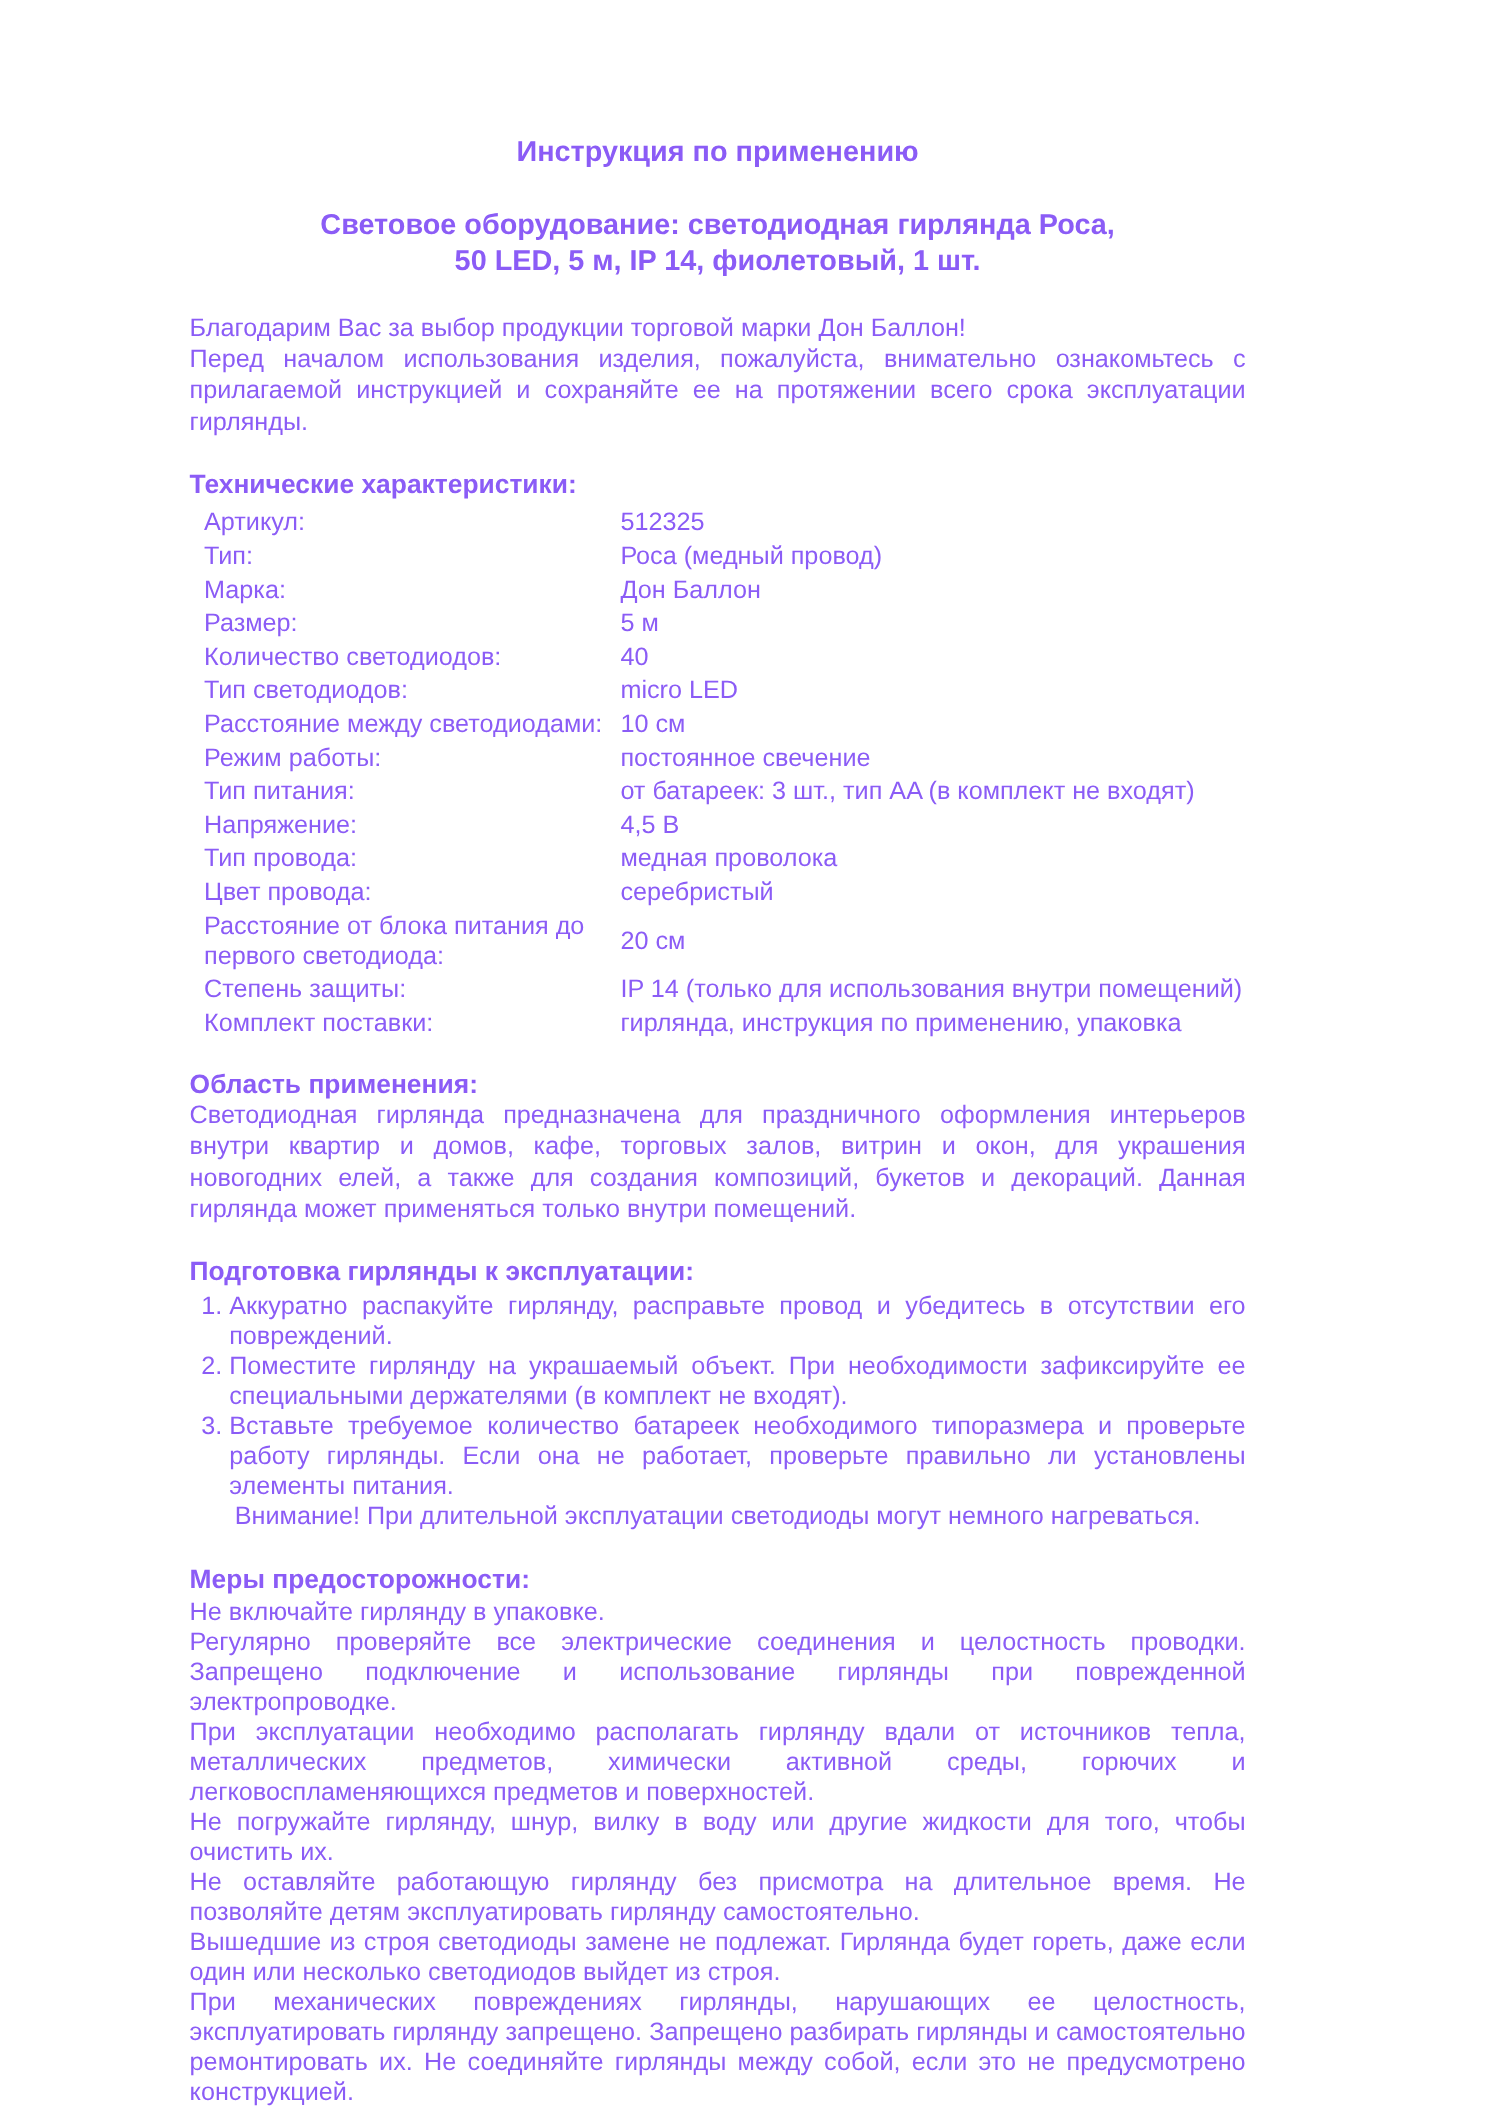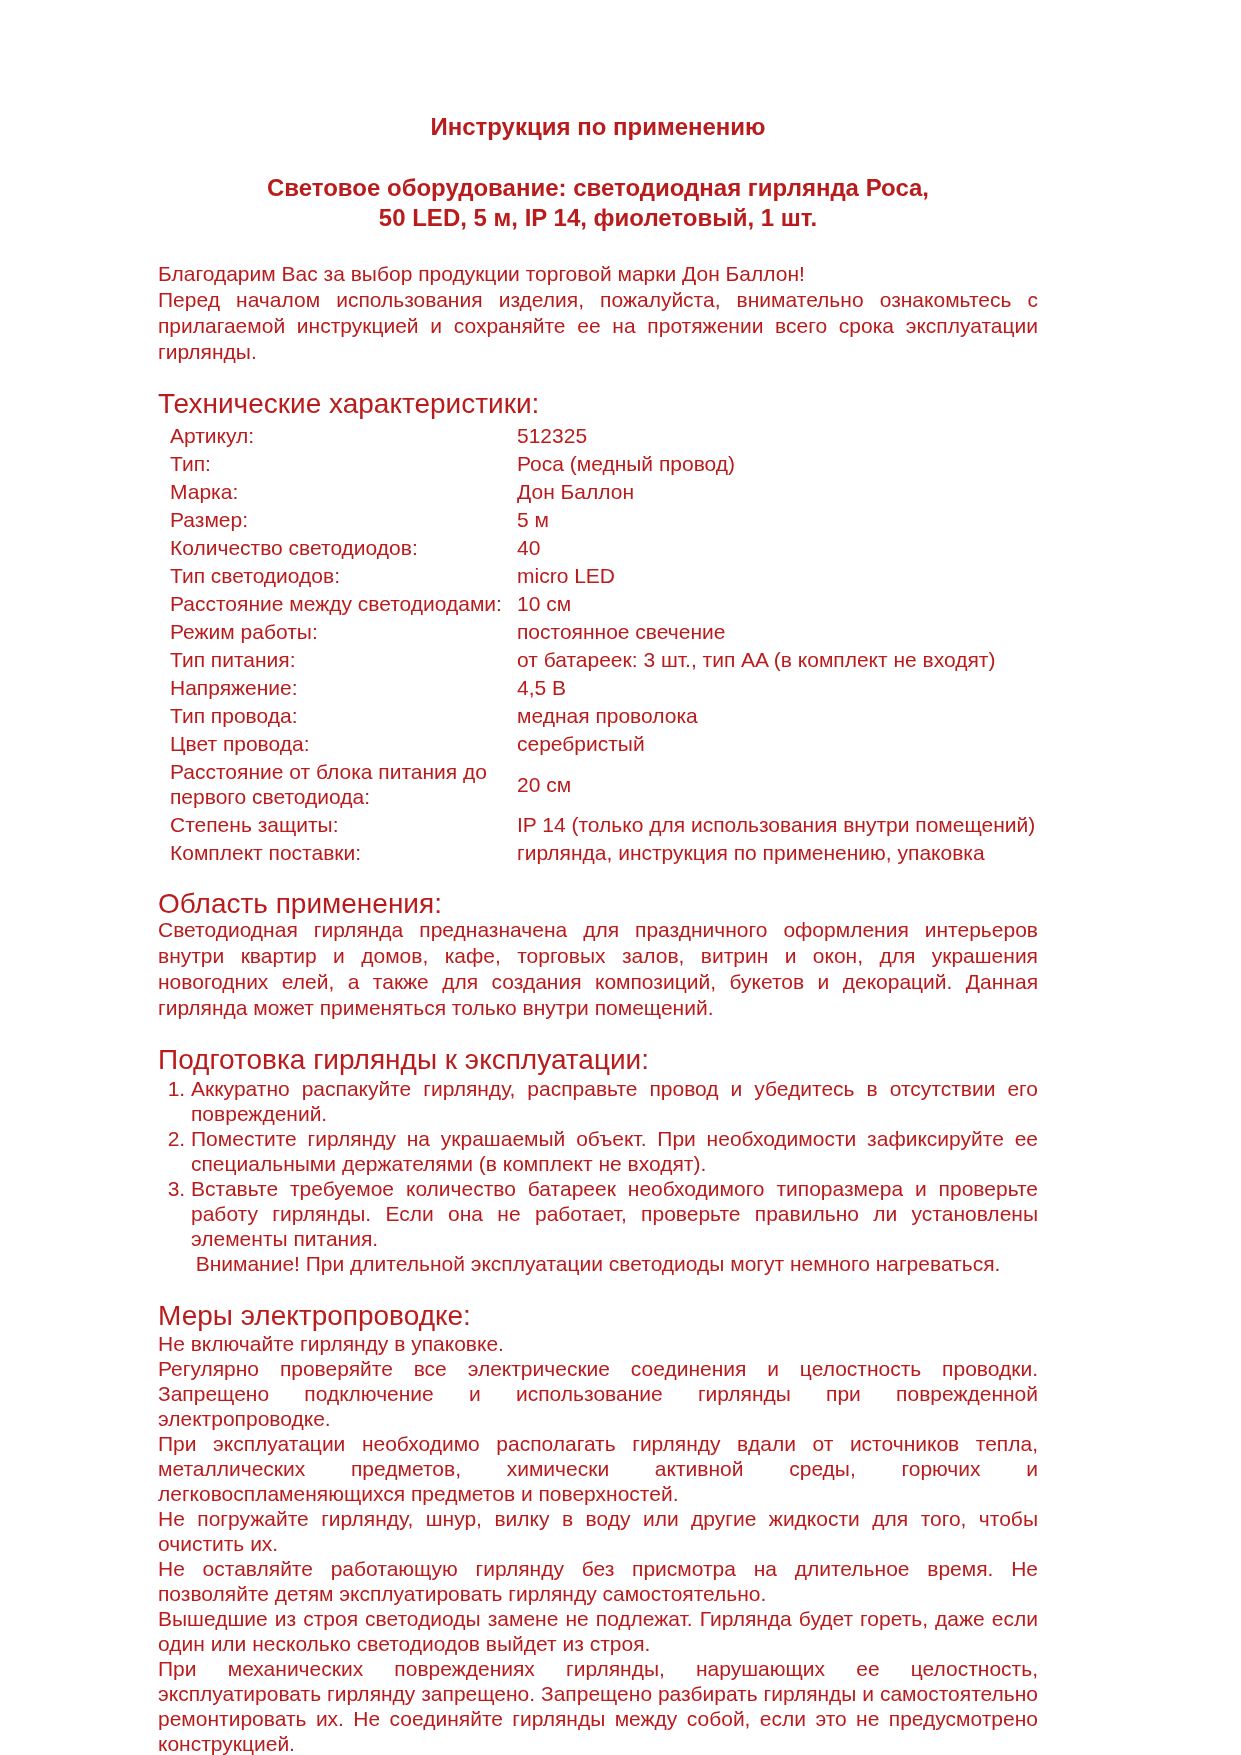--- a/index.html
+++ b/index.html
@@ -2,21 +2,21 @@
 <html lang="ru"><head>
 <meta charset="utf-8">
 <style>
   html, body { margin: 0; padding: 0; background: #ffffff; }
   .page {
     position: relative;
     width: 1241px;
     height: 1755px;
     box-sizing: border-box;
     background: #ffffff;
-    color: #b91c1c;
+    color: #8b5cf6;
     font-family: "Liberation Sans", sans-serif;
     font-size: 21px;
     padding: 112px 203px 0 158px;
     overflow: hidden;
   }
   .doc-title {
     font-size: 24px;
     font-weight: bold;
     text-align: center;
     line-height: 29px;
@@ -30,22 +30,22 @@
     margin: 0 0 28px 0;
   }
   .doc-subtitle span { display: block; }
   p.body {
     margin: 0;
     line-height: 26px;
   }
   .just { text-align: justify; }
   .gap-top { margin-top: 25px; }
   h3.section-heading {
-    font-size: 28px;
-    font-weight: normal;
+    font-size: 22px;
+    font-weight: bold;
     line-height: 26px;
     margin: 26px 0 0 0;
   }
   .spec-table {
     display: flex;
     flex-direction: column;
     gap: 3px;
     margin: 6px 0 0 12px;
   }
   .spec-row {
@@ -179,21 +179,21 @@
 
       <li>Аккуратно распакуйте гирлянду, расправьте провод и убедитесь в отсутствии его повреждений.</li>
 
       <li>Поместите гирлянду на украшаемый объект. При необходимости зафиксируйте ее специальными держателями (в комплект не входят).</li>
 
       <li>Вставьте требуемое количество батареек необходимого типоразмера и проверьте работу гирлянды. Если она не работает, проверьте правильно ли установлены элементы питания.</li>
     </ol>
 
   <p class="body warning">Внимание! При длительной эксплуатации светодиоды могут немного нагреваться.</p>
 
-  <h3 class="section-heading">Меры электропроводке:</h3>
+  <h3 class="section-heading">Меры предосторожности:</h3>
   <div class="precautions precautions-start">
 
       <p class="body just">Не включайте гирлянду в упаковке.</p>
 
       <p class="body just">Регулярно проверяйте все электрические соединения и целостность проводки. Запрещено подключение и использование гирлянды при поврежденной электропроводке.</p>
 
       <p class="body just">При эксплуатации необходимо располагать гирлянду вдали от источников тепла, металлических предметов, химически активной среды, горючих и легковоспламеняющихся предметов и поверхностей.</p>
 
       <p class="body just">Не погружайте гирлянду, шнур, вилку в воду или другие жидкости для того, чтобы очистить их.</p>
 

